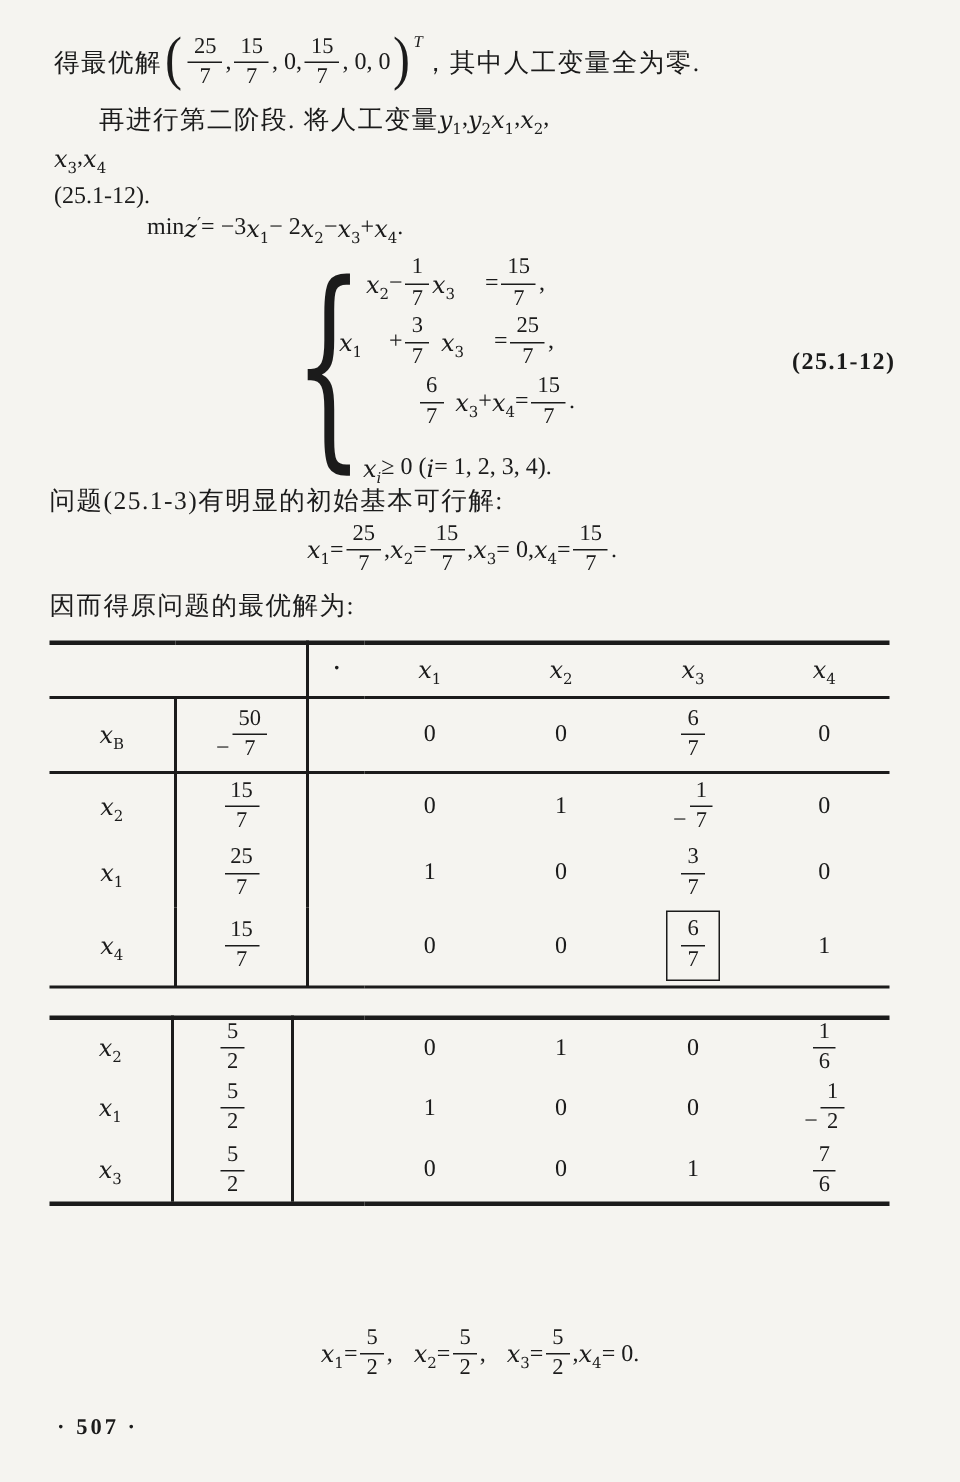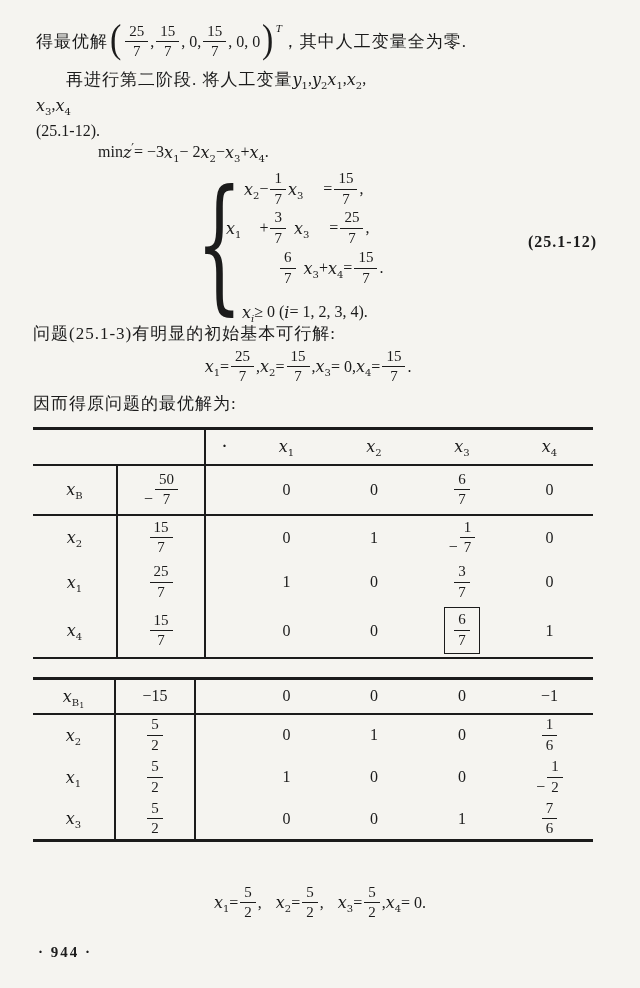--- a/index.html
+++ b/index.html
@@ -354,29 +354,20 @@
       <colgroup>
         <col style="width: 82px;">
         <col style="width: 80px;">
         <col style="width: 48px;">
         <col style="width: 87px;">
         <col style="width: 88px;">
         <col style="width: 88px;">
         <col style="width: 87px;">
       </colgroup>
       <tbody>
-        <tr class="rule">
-          <td class="lab-col"><span class="var">x<sub class="vsub">B<sub class="ss">1</sub></sub></span></td>
-          <td class="val-col"><span class="mt">−15</span></td>
-          <td></td>
-          <td><span class="mt">0</span></td>
-          <td><span class="mt">0</span></td>
-          <td><span class="mt">0</span></td>
-          <td><span class="mt">−1</span></td>
-        </tr>
         <tr>
           <td class="lab-col"><span class="var">x<sub class="vsub">2</sub></span></td>
           <td class="val-col"><span class="fracwrap">
               <span class="frac">
                 <span class="num">5</span>
                 <span class="den">2</span>
               </span>
             </span></td>
           <td></td>
           <td><span class="mt">0</span></td>
@@ -457,14 +448,14 @@
       <span class="fracwrap">
         <span class="frac">
           <span class="num">5</span>
           <span class="den">2</span>
         </span>
       </span>
       <span class="mt">, </span>
       <span class="var">x<sub class="vsub">4</sub></span>
       <span class="mt"> = 0.</span>
     </div>
-  <div class="abs" id="page-num">· 944 ·</div>
+  <div class="abs" id="page-num">· 507 ·</div>
 </div>
 
 </body></html>

